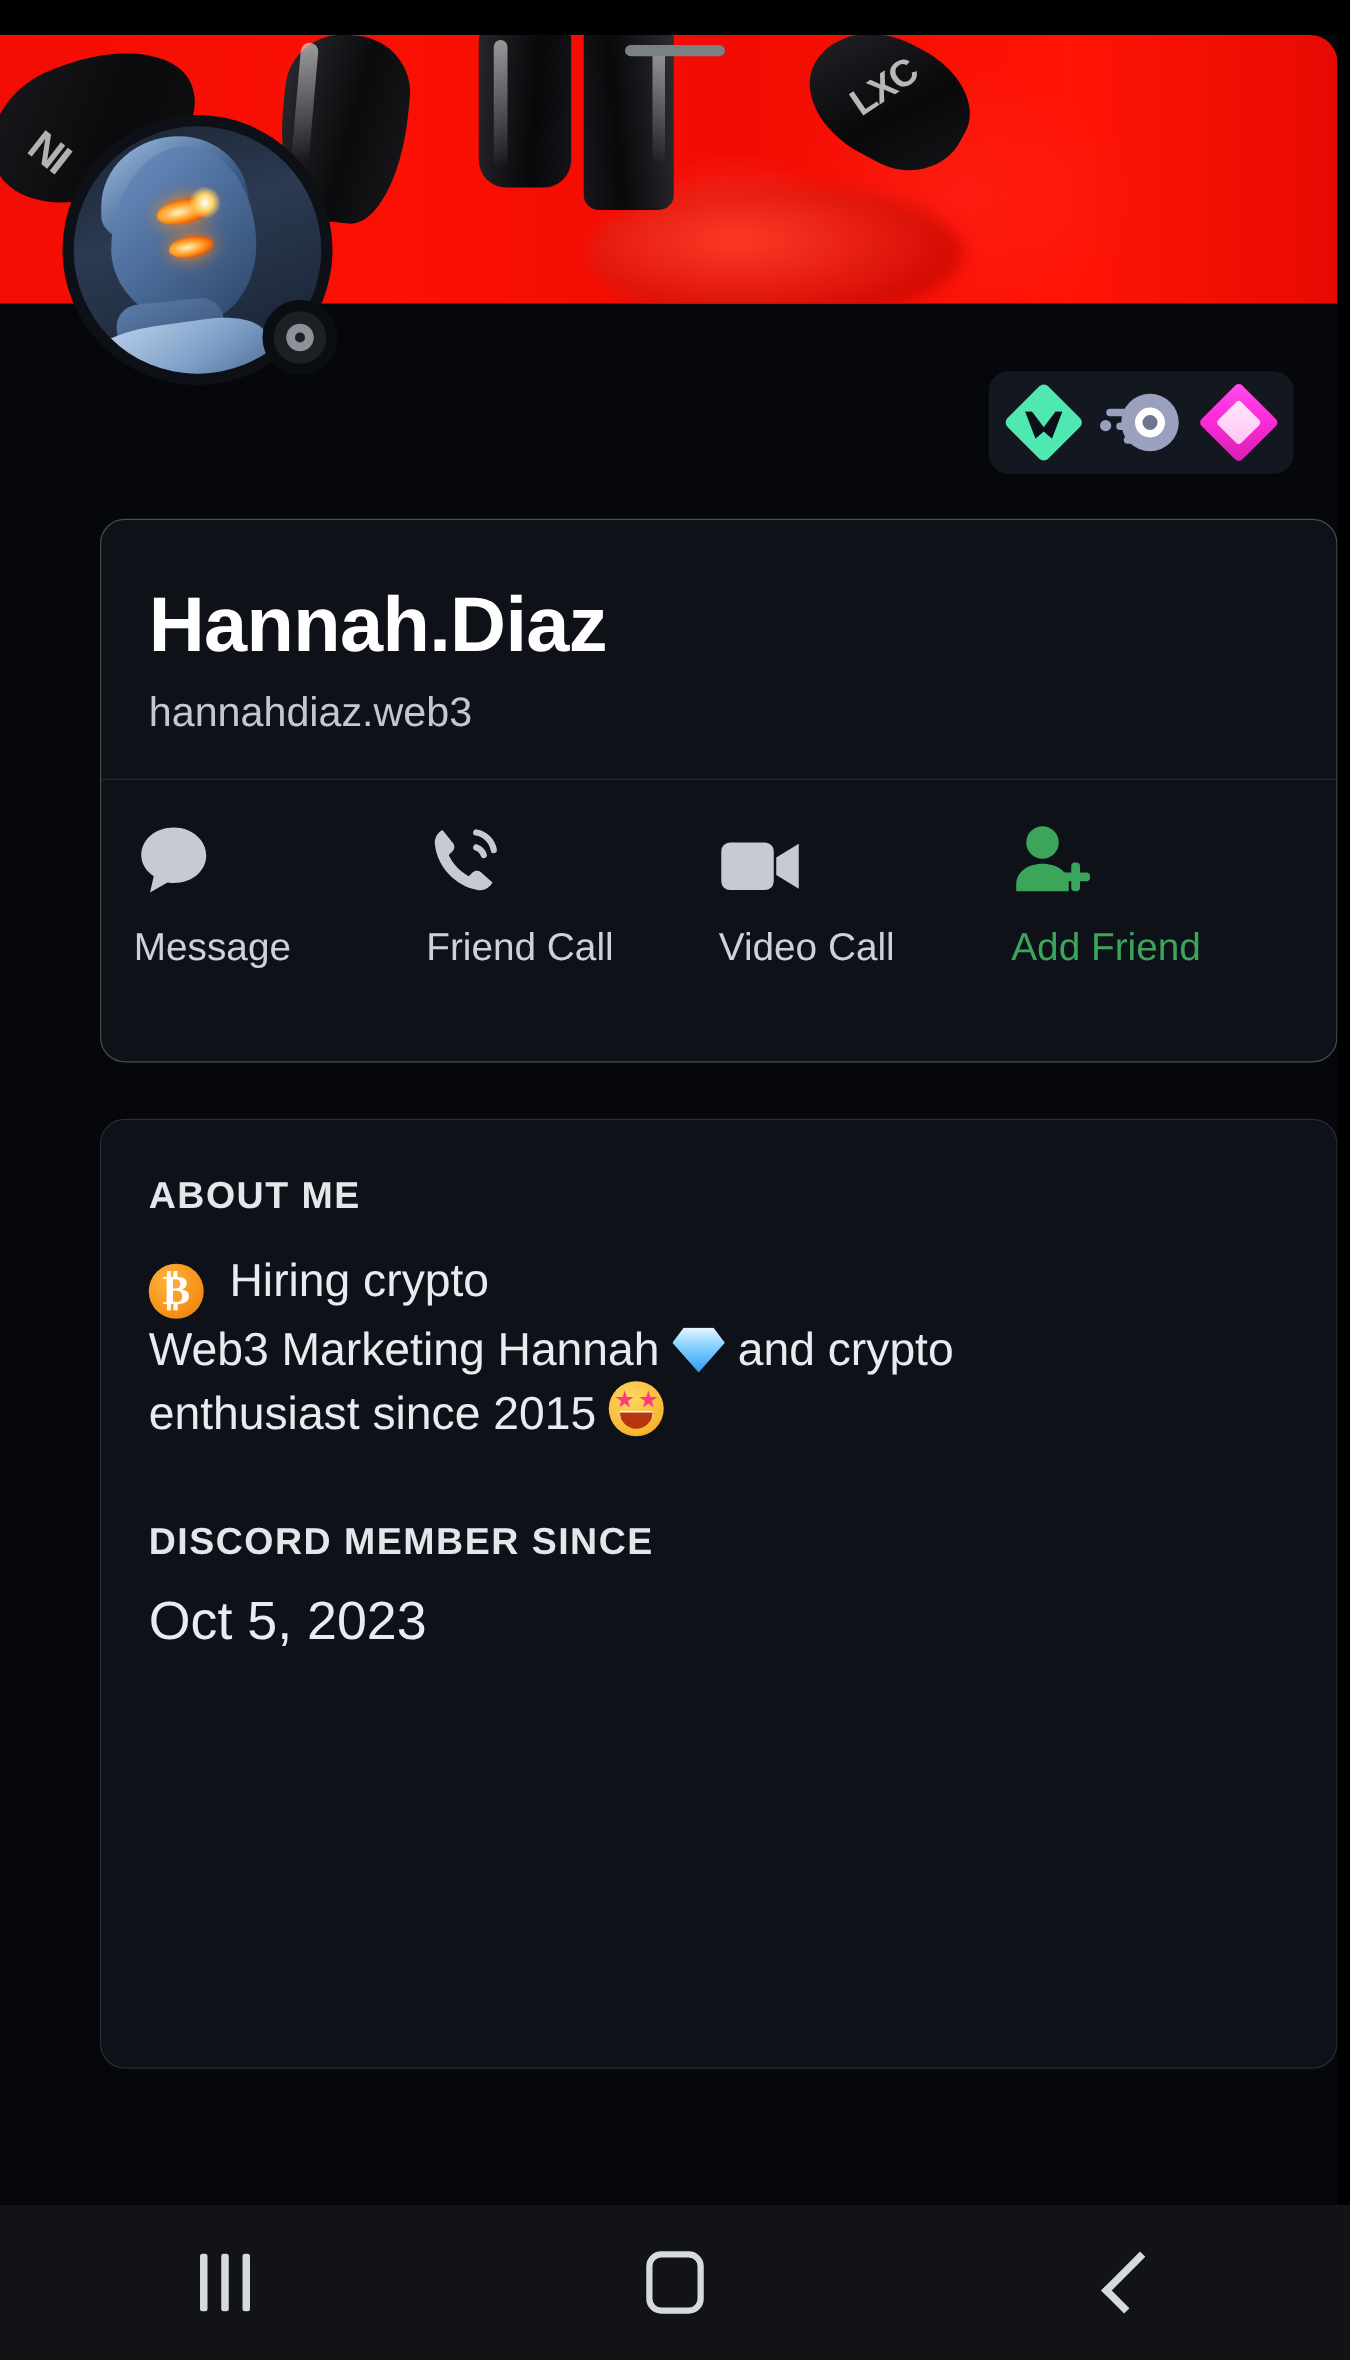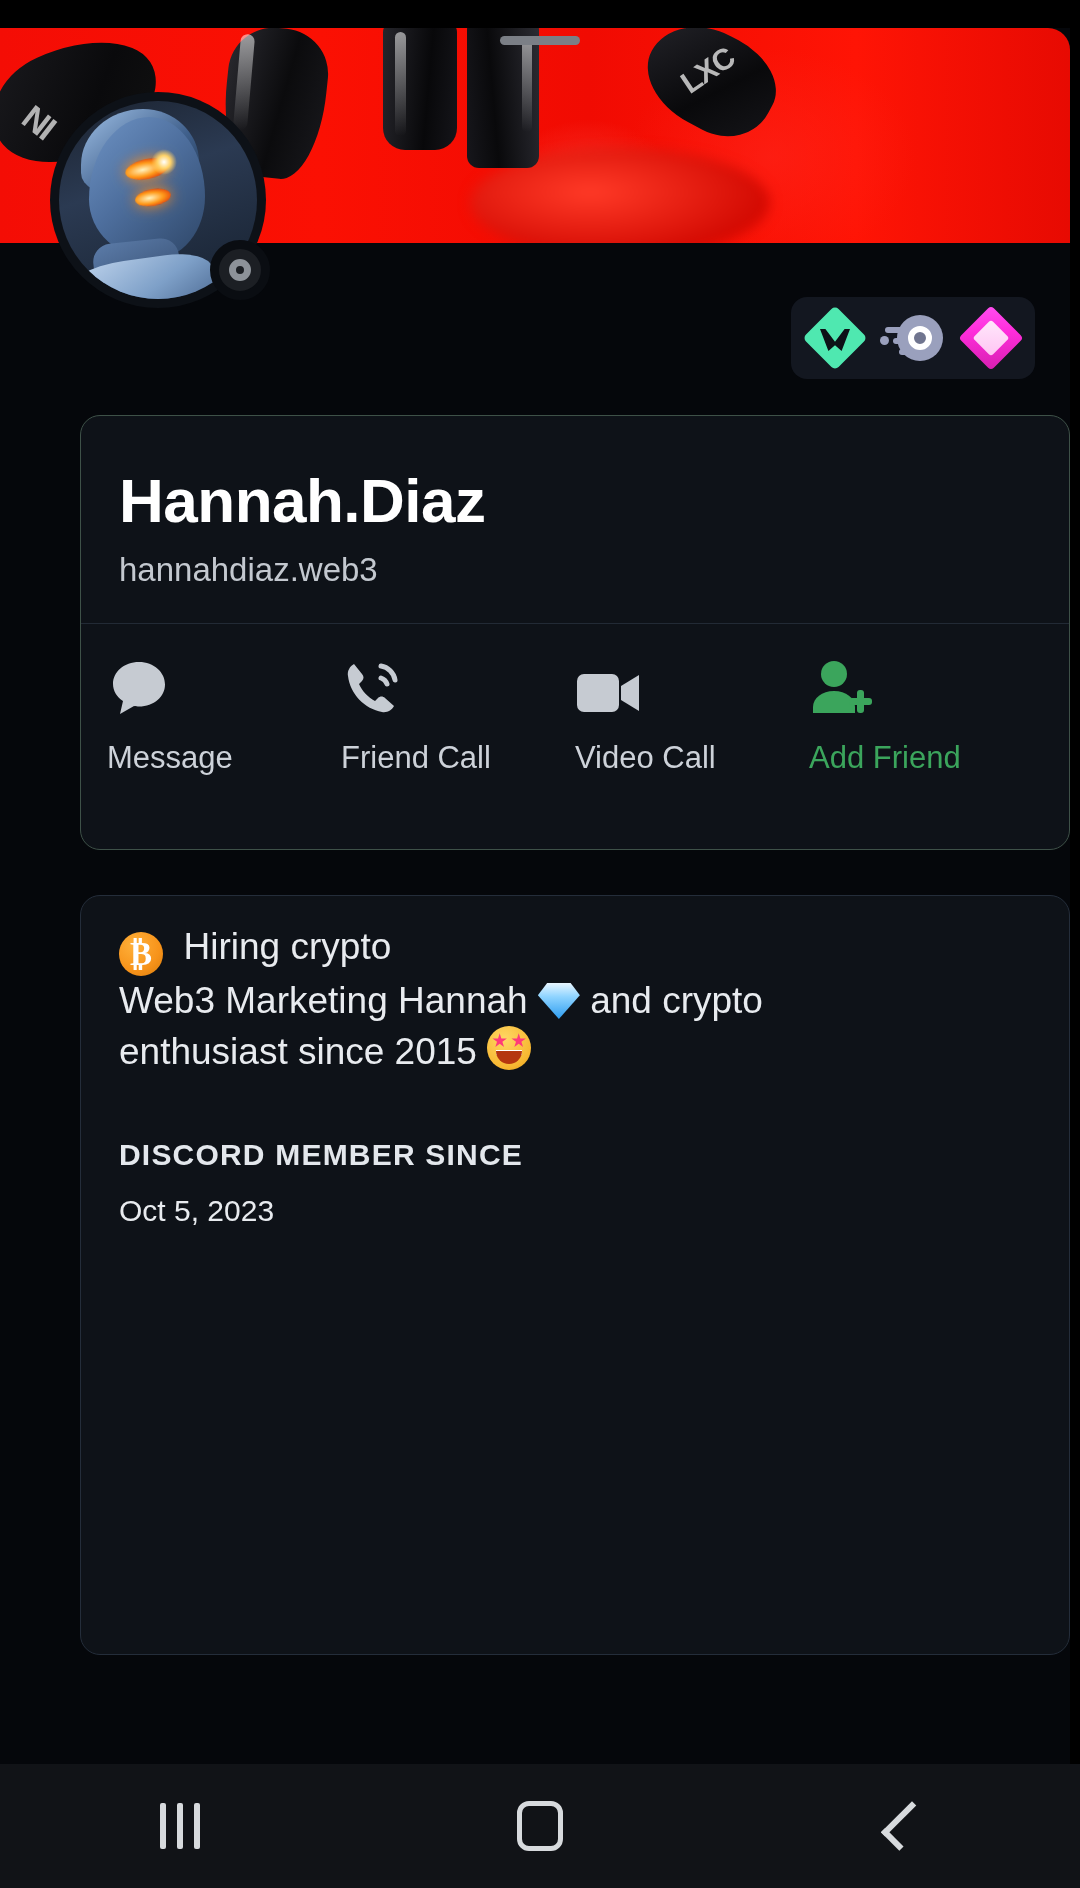--- a/index.html
+++ b/index.html
@@ -195,21 +195,21 @@
     position:absolute;top:7px;width:15px;height:15px;
     background:#ff3a7a;
     clip-path:polygon(50% 0%,61% 35%,98% 35%,68% 57%,79% 91%,50% 70%,21% 91%,32% 57%,2% 35%,39% 35%);
   }
   .e-star .st1{left:5px;} .e-star .st2{right:5px;}
   .e-star .mouth{
     position:absolute;left:9px;bottom:6px;width:26px;height:13px;
     background:#b5360f;border-radius:0 0 13px 13px;
   }
   .e-star .teeth{position:absolute;left:9px;bottom:15px;width:26px;height:5px;background:#fff;}
-  .member-date{padding:22px 38px 0;font-size:30px;color:#e8ebef;}
+  .member-date{padding:22px 38px 0;font-size:43px;color:#e8ebef;}
 
   
   .navbar{
     position:absolute;left:0;bottom:0;width:1080px;height:124px;
     background:#111317;display:flex;align-items:center;z-index:30;
   }
   .navbtn{flex:1;display:flex;align-items:center;justify-content:center;cursor:pointer;}
   .recents{display:flex;gap:11px;}
   .recents i{display:block;width:6px;height:46px;background:#d7dadd;border-radius:2px;}
   .home{width:46px;height:50px;border:5px solid #d7dadd;border-radius:12px;}
@@ -333,20 +333,21 @@
             <rect x="40" y="38" width="23" height="7" rx="3" fill="#3ba55c"></rect>
           </svg>
         </span>
         <span class="lbl">Add Friend</span>
       </div>
 
     </div>
   </div>
 
   <div class="card card-about">
+    <div class="sec-head">ABOUT ME</div>
 
     <div class="bio">
       <span class="emoji e-btc">₿</span>
       &nbsp;<span>Hiring crypto</span><br>
       <span>Web3 Marketing Hannah</span>
       <span class="emoji e-gem"></span>
       <span>and crypto</span><br>
       <span>enthusiast since 2015</span>
       <span class="emoji e-star">
         <span class="st st1"></span><span class="st st2"></span>

